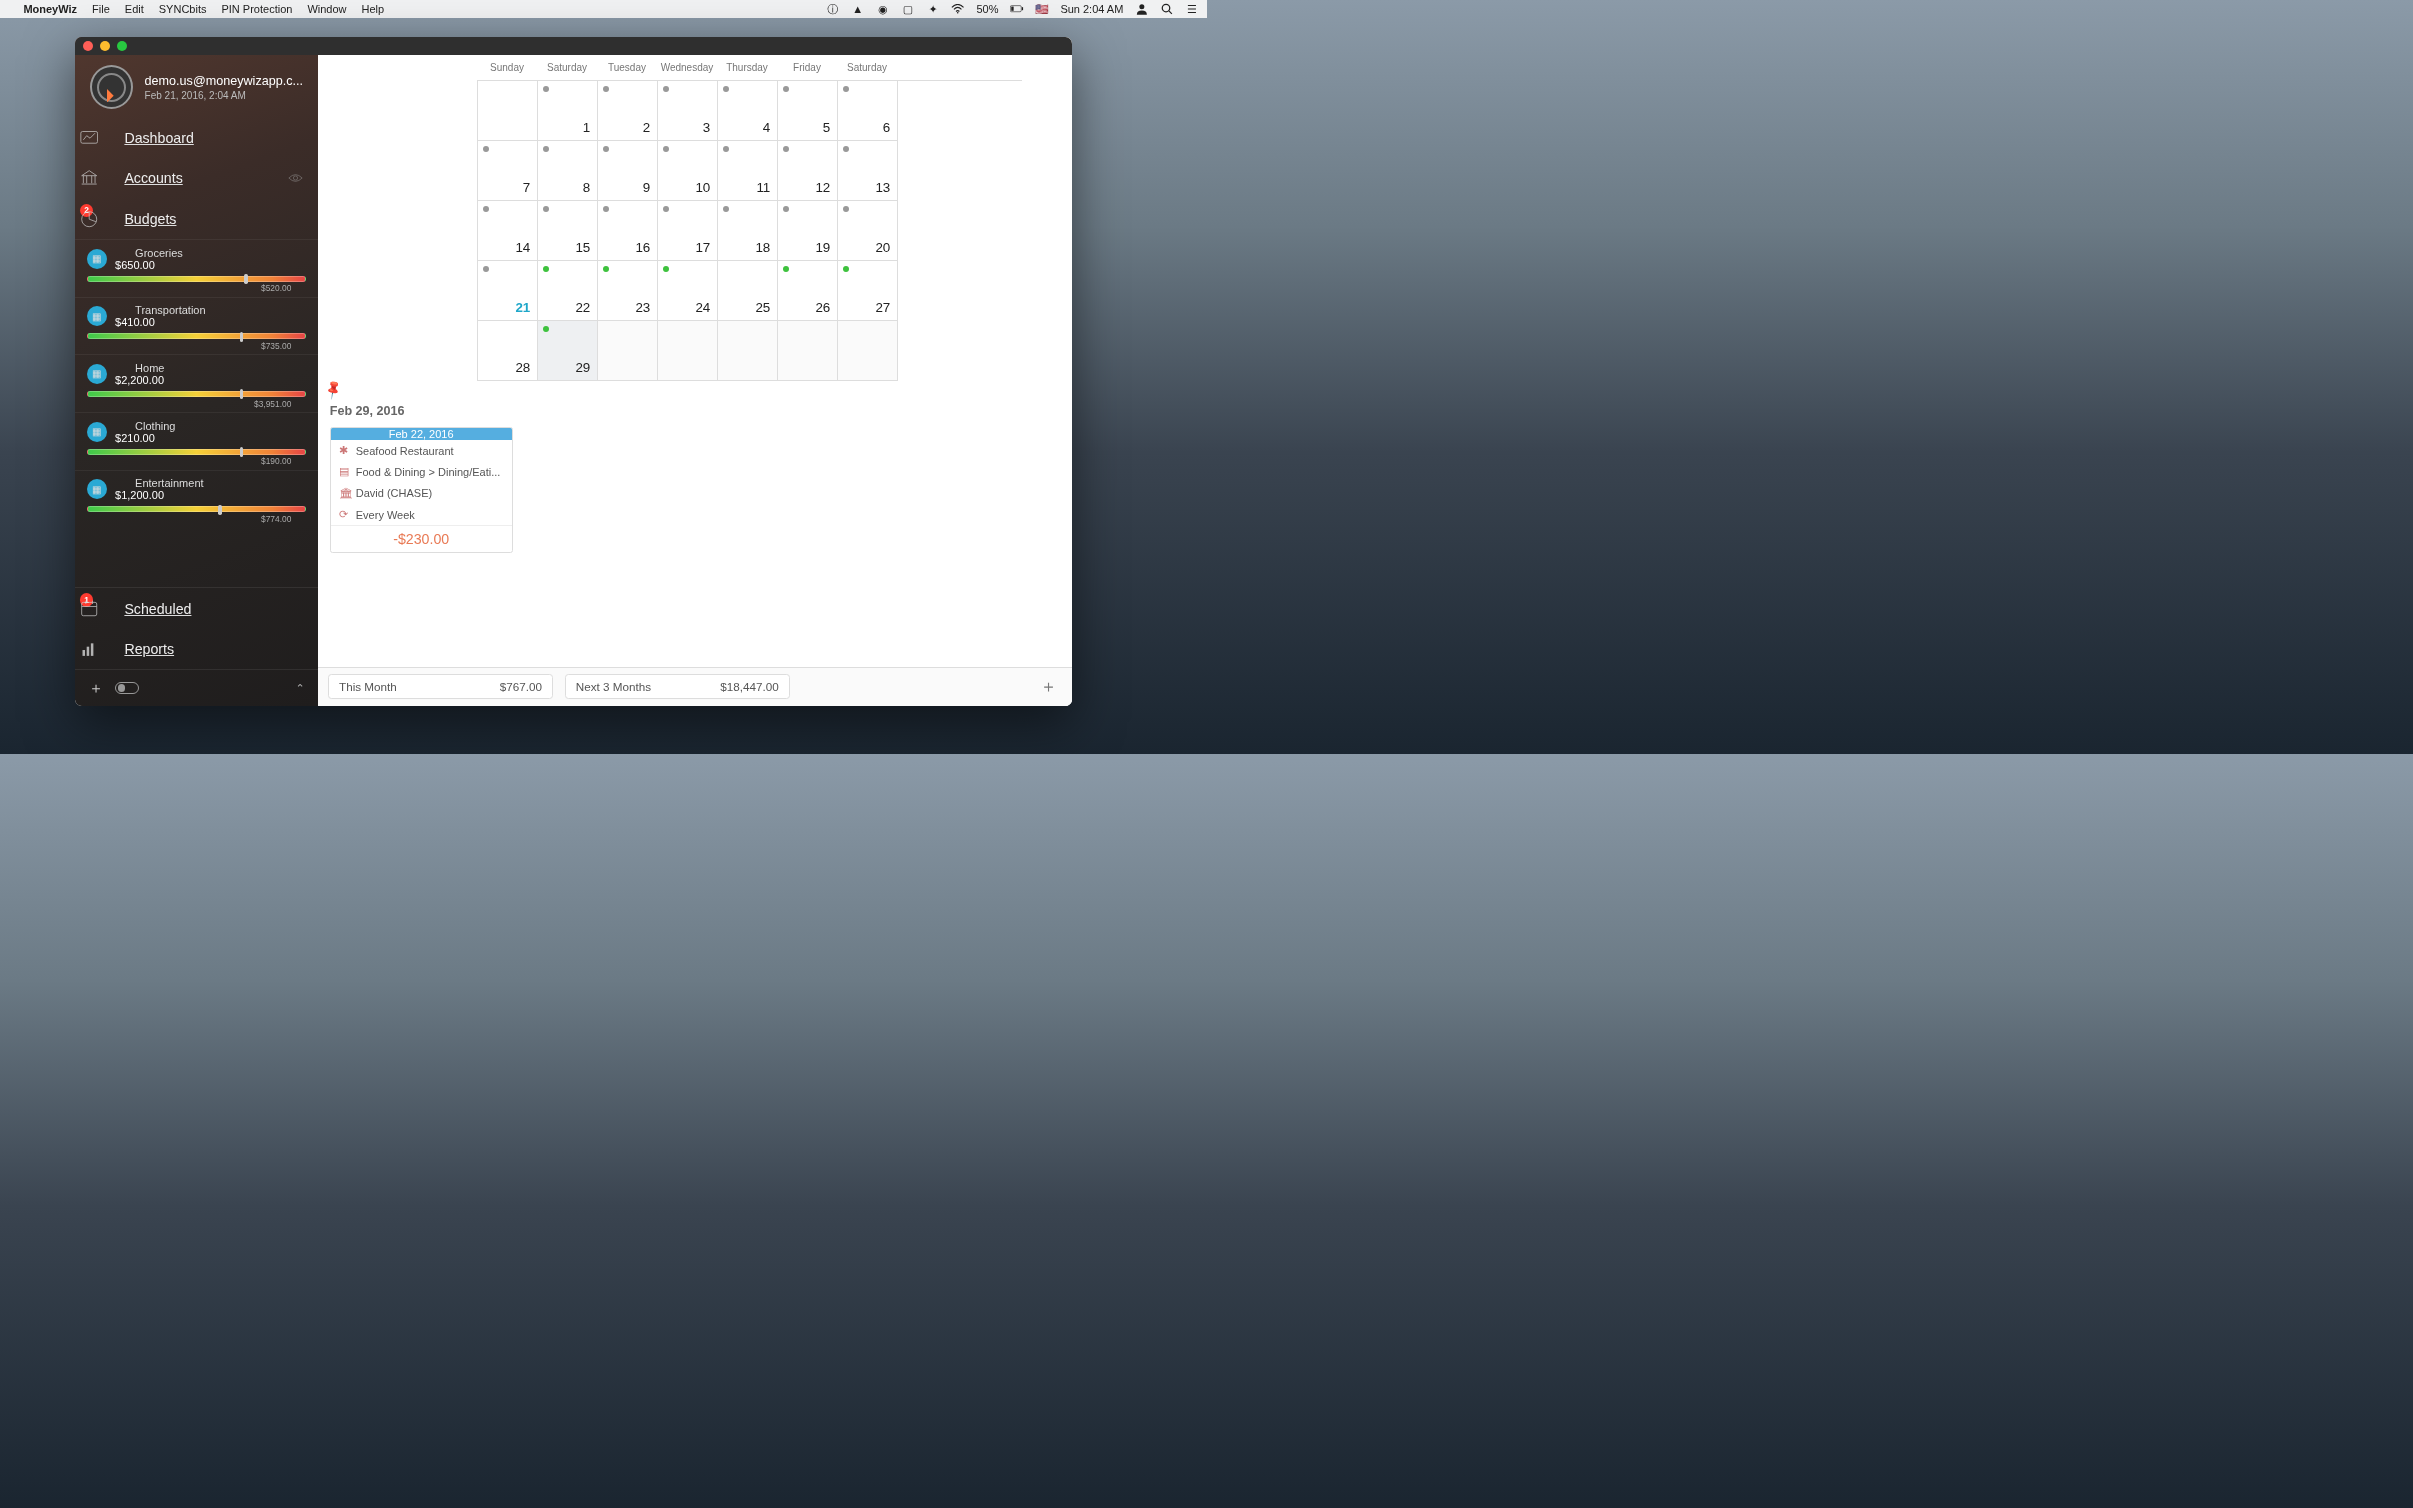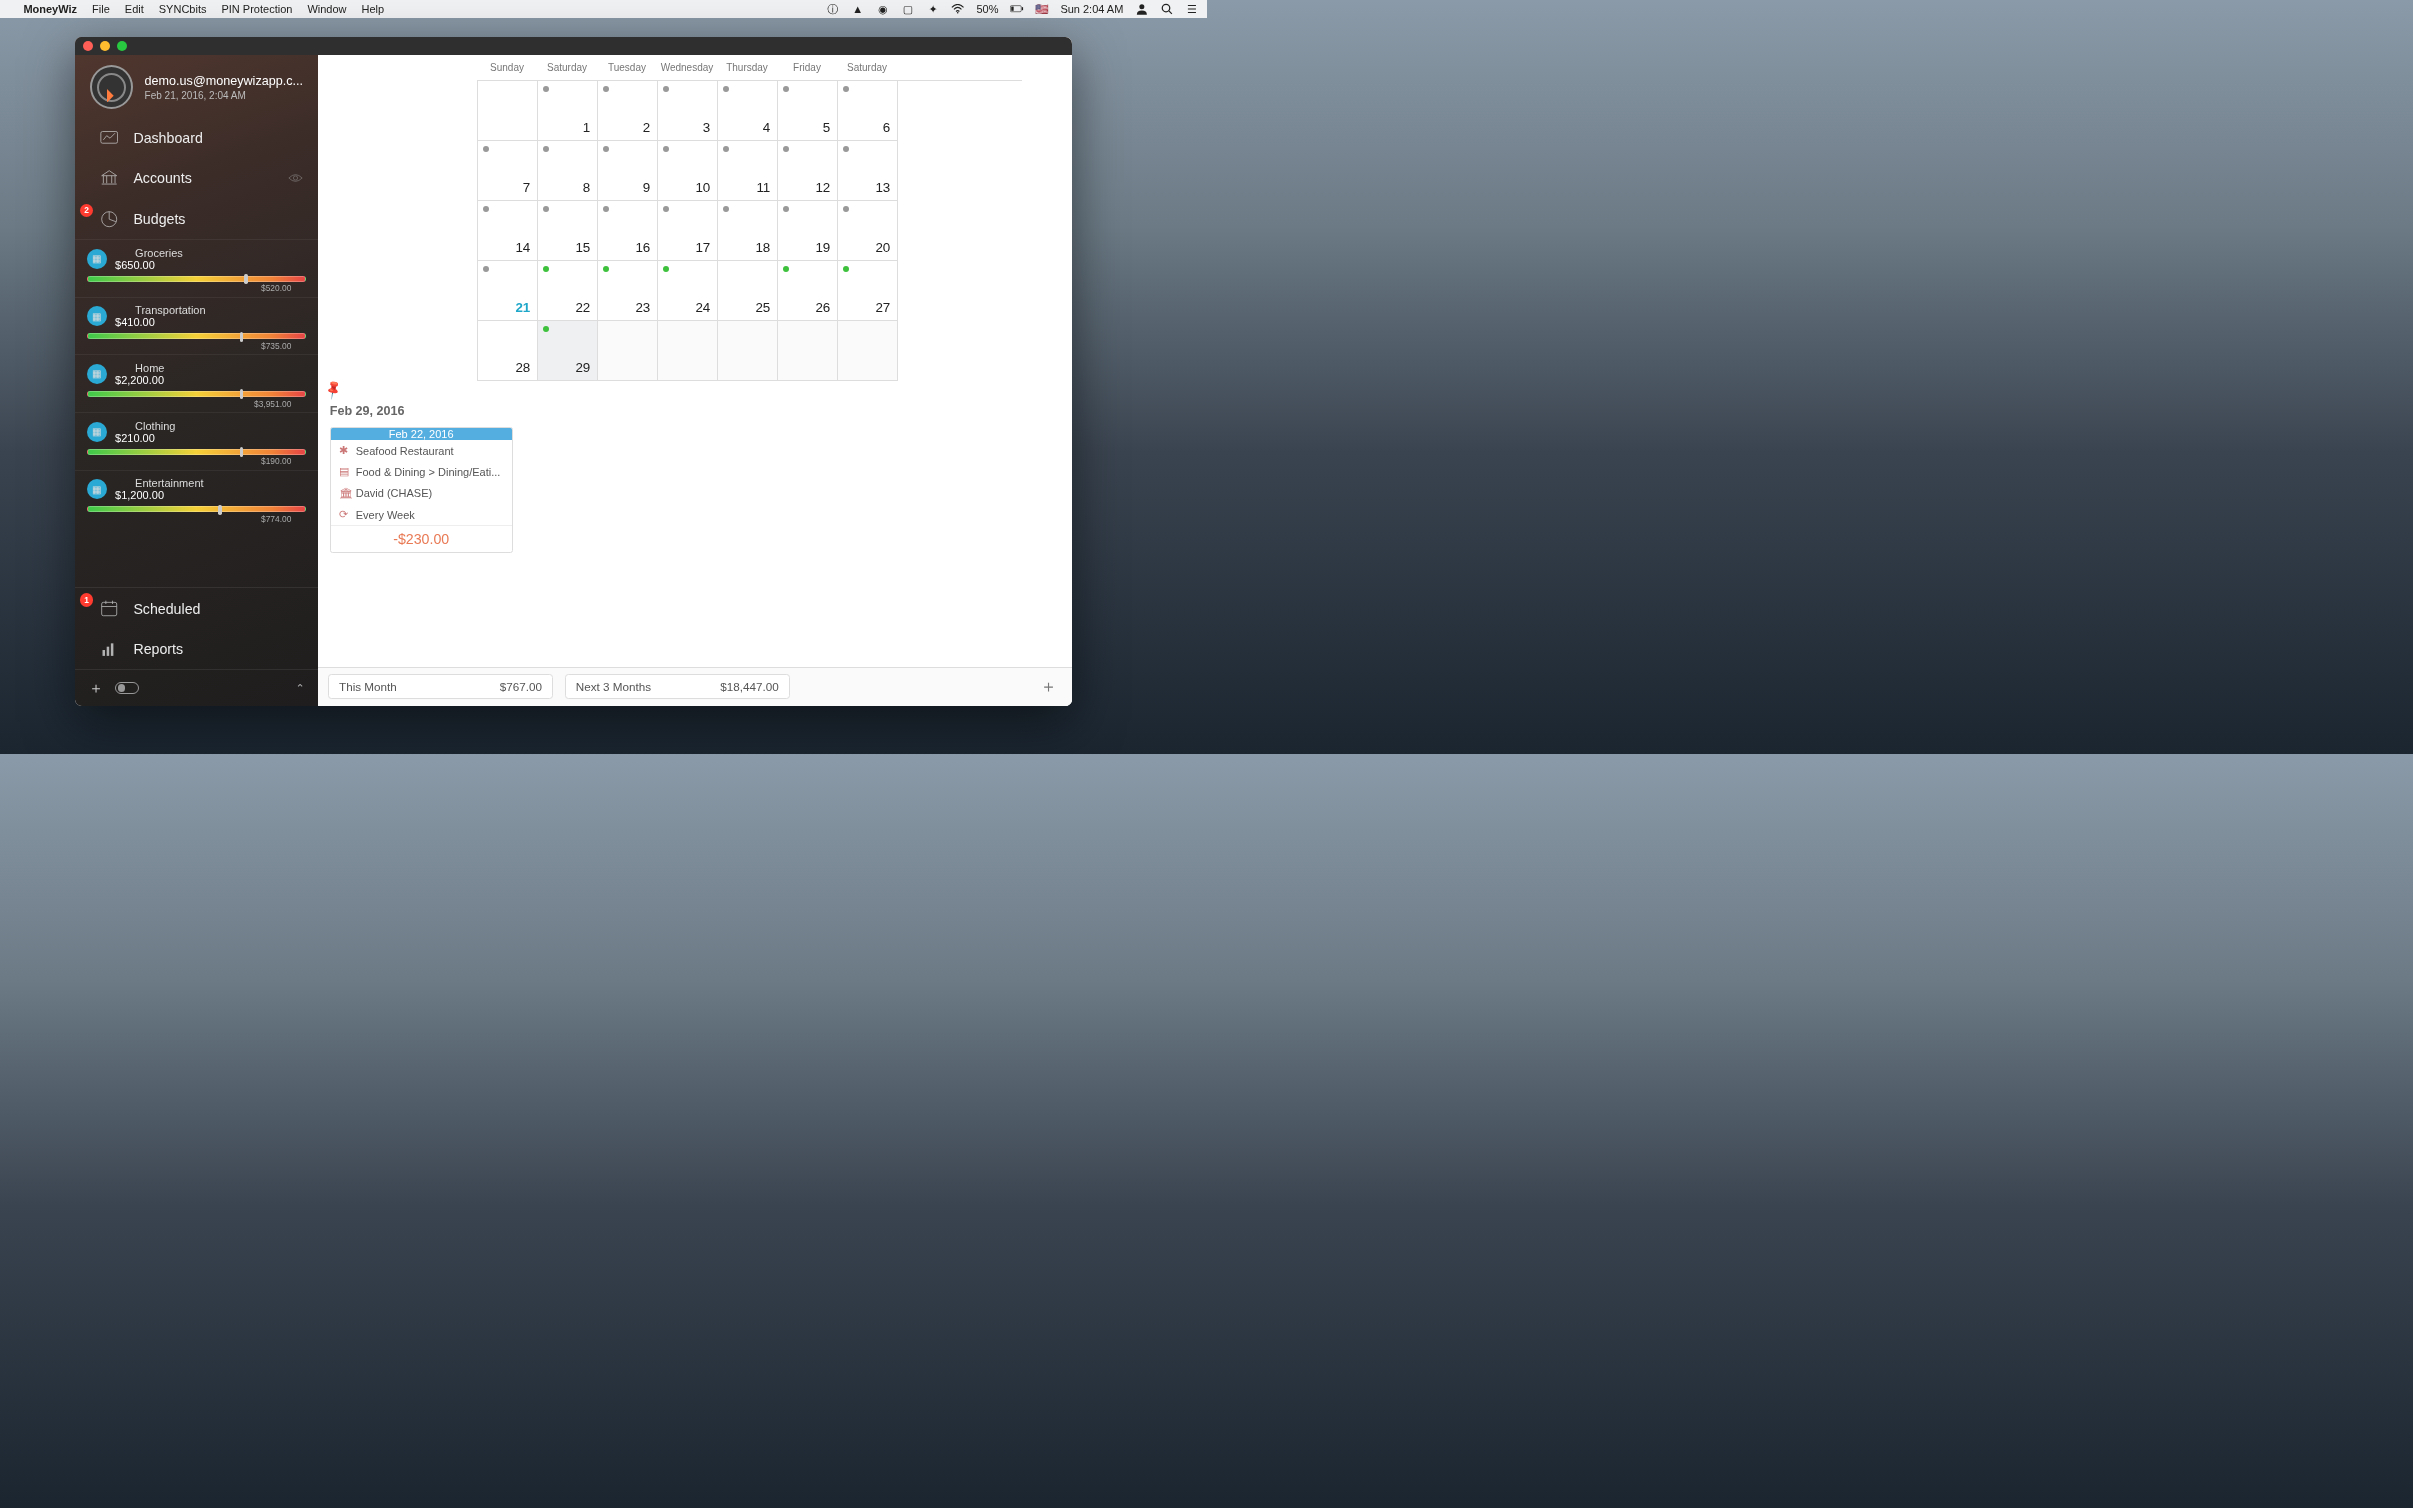--- a/index.html
+++ b/index.html
@@ -34,21 +34,21 @@
 .profile{display:flex;align-items:center;gap:11.7px;padding:10px 15px 8.4px;}
 .avatar{width:44px;height:44px;border-radius:50%;background:#333;border:2.5px solid #999;
   display:flex;align-items:center;justify-content:center;position:relative;overflow:hidden;}
 .avatar::before{content:"";position:absolute;width:25px;height:25px;border:2.5px solid #888;border-radius:50%;}
 .avatar::after{content:"";position:absolute;bottom:5px;left:15px;width:13.4px;height:13.4px;
   background:#ff7a3d;clip-path:polygon(50% 50%,0 0,0 100%);}
 .prof-text{display:flex;flex-direction:column;gap:2.5px;}
 .prof-email{font-size:12.6px;color:#fff;}
 .prof-date{font-size:10px;color:#bbb;}
 
-.navitem{display:flex;align-items:center;gap:15px;padding:11px 25px;cursor:pointer;position:relative;}
+.navitem{display:flex;align-items:center;gap:26px;padding:11px 5px;cursor:pointer;position:relative;text-decoration:underline;}
 .navitem .nicon{width:18.4px;height:18.4px;opacity:.85;}
 .navitem .nlabel{font-size:14.2px;color:#eee;}
 .eye{position:absolute;right:15px;opacity:.5;}
 .badge{position:absolute;left:5px;top:5px;background:#ff3b30;color:#fff;
   width:13.4px;height:13.4px;border-radius:50%;font-size:8.4px;display:flex;align-items:center;justify-content:center;font-weight:600;}
 
 .budget-list{flex:1;overflow:auto;}
 .budget{padding:6.7px 11.7px 3.4px 11.7px;border-top:0.8px solid rgba(255,255,255,.06);}
 .budget-hd{display:flex;align-items:center;gap:8.4px;}
 .bicon{width:20px;height:20px;border-radius:50%;background:#2aa9d4;

